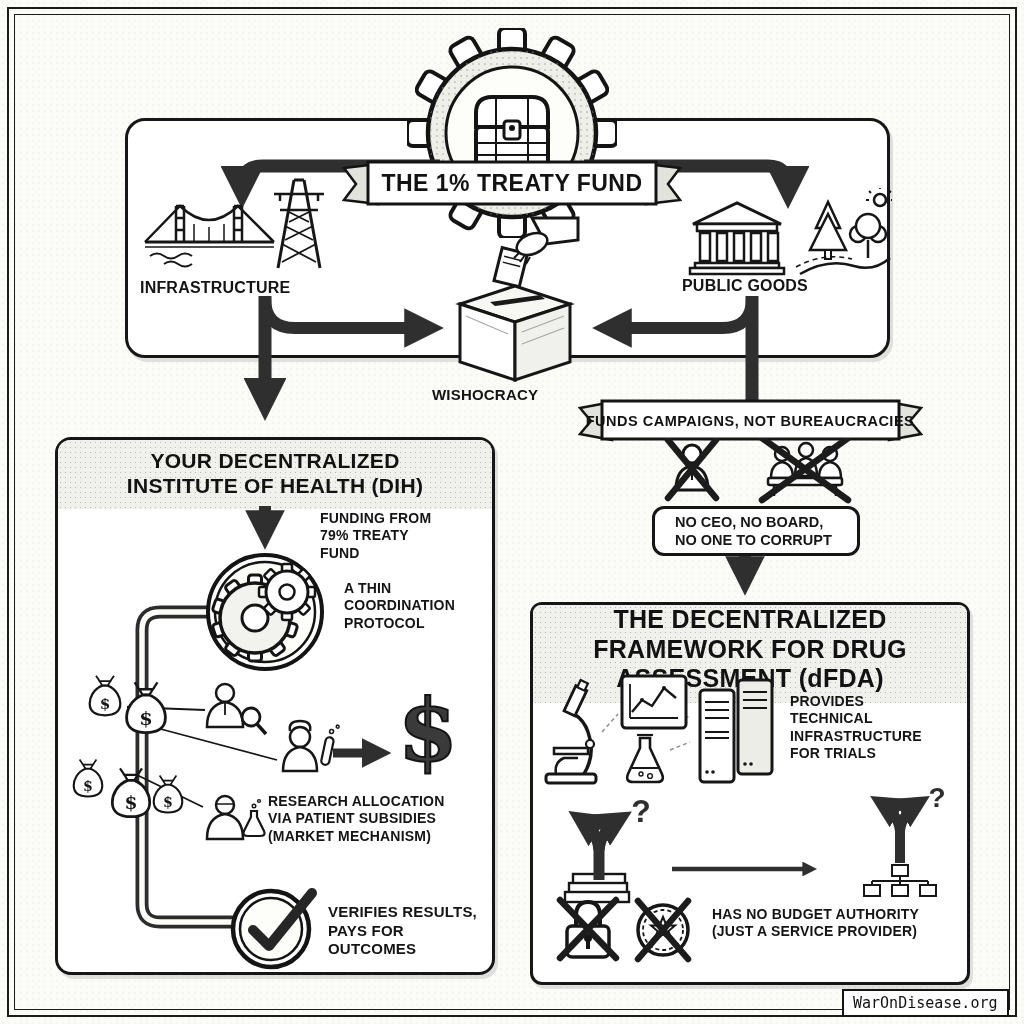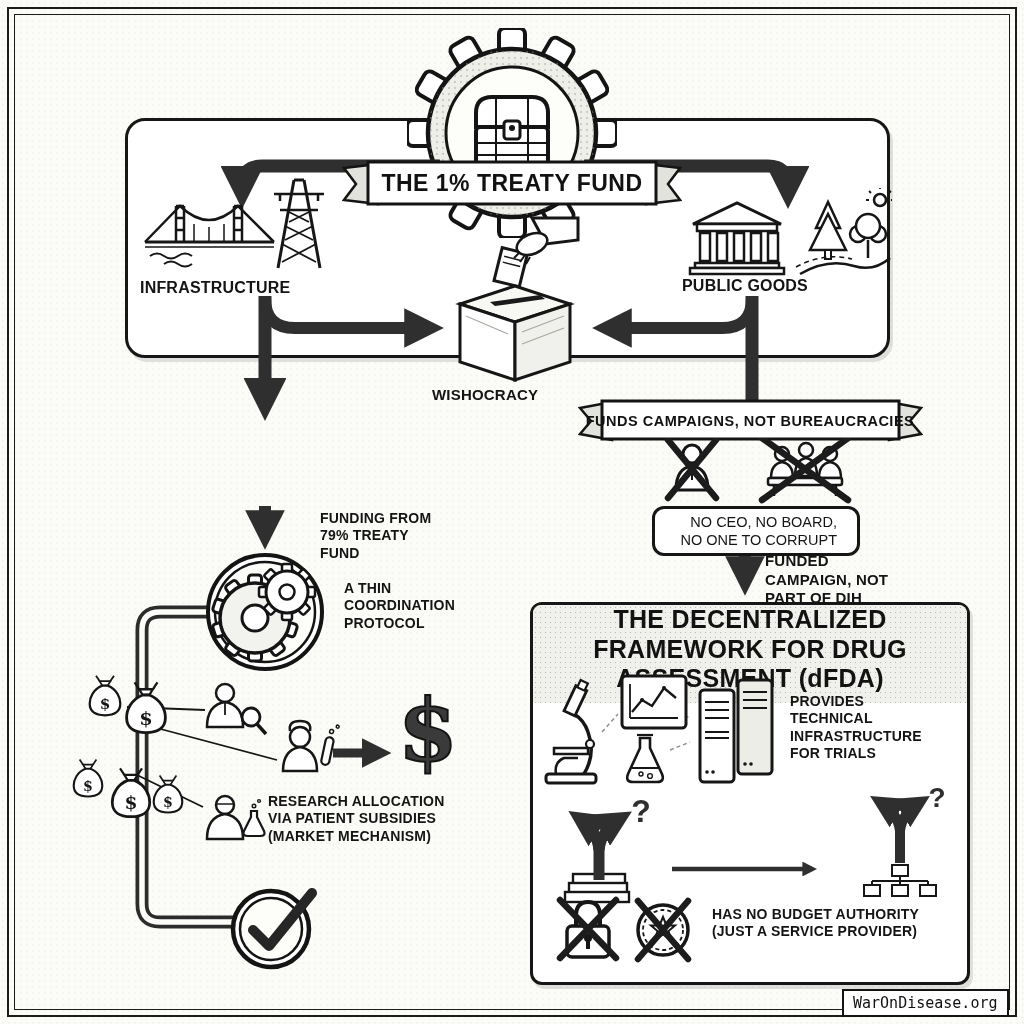--- a/index.html
+++ b/index.html
@@ -15,21 +15,21 @@
     background-color:#f0f0ec;background-image:radial-gradient(#b9b9b4 .9px,transparent .95px);
     background-size:5px 5px;border-radius:12px 12px 0 0}
   .lbl{position:absolute;font-weight:bold;font-size:14px;line-height:1.24;letter-spacing:.2px;z-index:7;color:#141414}
   .lbl.center{text-align:left}
   .icon{position:absolute;z-index:6}
   .overlay{position:absolute;left:0;top:0;z-index:5;pointer-events:none}
   .ribbon{position:absolute;z-index:6}
   .ribbon text{font-family:"Liberation Sans",sans-serif;font-weight:bold;fill:#121212;letter-spacing:.5px}
   .qmark{font-family:"Liberation Sans",sans-serif;font-weight:bold;fill:#2f2f2f}
   .nobox{position:absolute;background:#fff;border:3px solid #161616;border-radius:12px;z-index:6;
-    display:flex;align-items:center;justify-content:center;text-align:right;font-weight:normal}
+    display:flex;align-items:center;justify-content:center;text-align:left;font-weight:bold}
   .dollar-big{position:absolute;z-index:7;font-family:"DejaVu Serif",serif;font-weight:bold;color:#3a3a3a;
     -webkit-text-stroke:2px #141414;font-size:86px;line-height:1}
   .watermark{position:absolute;z-index:9;background:#fff;border:2px solid #141414;
     font-family:"DejaVu Sans Mono",monospace;font-weight:normal;font-size:15px;padding:3px 9px;color:#111}
 </style>
 </head>
 <body>
 
 <div class="canvas">
 
@@ -200,22 +200,24 @@
       <rect x="118" y="40" width="74" height="7" rx="2" fill="#fff" stroke="#161616" stroke-width="2.5"></rect>
       <path d="M124 47 V58 M186 47 V58" stroke="#161616" stroke-width="2.5"></path>
       <path d="M112 0 L198 62 M198 0 L112 62" stroke="#1c1c1c" stroke-width="6.5" stroke-linecap="round"></path>
     </g>
   </svg>
 
   <div class="nobox" style="left:652px;top:506px;width:208px;height:50px;font-size:14.5px;line-height:1.25;padding:4px 20px">
     <span>NO CEO, NO BOARD, NO ONE TO CORRUPT</span>
   </div>
 
-  <div class="lbl" style="left:765px;top:552px;width:150px;font-size:15px">FUNDED CAMPAIGN, NOT PART OF DIH</div>
-
+
+  <div class="box" style="left:55px;top:437px;width:440px;height:538px">
+    <div class="box-title" style="font-size:21px;padding:9px 52px 10px">YOUR DECENTRALIZED INSTITUTE OF HEALTH (DIH)</div>
+  </div>
 
   <div class="lbl" style="left:320px;top:510px;width:122px">FUNDING FROM 79% TREATY FUND</div>
 
   <svg class="icon" style="left:205px;top:552px" width="120" height="120" viewBox="0 0 120 120">
     <circle cx="60" cy="60" r="57" fill="#fff" stroke="#141414" stroke-width="4"></circle>
     <circle cx="60" cy="60" r="50" fill="#fdfdfa" stroke="#141414" stroke-width="2.5"></circle>
     <g transform="translate(50,66)">
       <g fill="#fff" stroke="#141414" stroke-width="3">
         <rect x="-6.5" y="-43" width="13" height="13" rx="3"></rect>
         <rect x="-6.5" y="-43" width="13" height="13" rx="3" transform="rotate(36)"></rect>
@@ -291,20 +293,21 @@
   <div class="dollar-big" style="left:398px;top:688px">$</div>
 
   <div class="lbl" style="left:268px;top:793px;width:185px">RESEARCH ALLOCATION VIA PATIENT SUBSIDIES (MARKET MECHANISM)</div>
 
   <svg class="icon" style="left:228px;top:880px" width="92" height="92" viewBox="0 0 92 92">
     <circle cx="43" cy="49" r="38" fill="#fff" stroke="#141414" stroke-width="4.5"></circle>
     <circle cx="43" cy="49" r="31" fill="#fdfdfa" stroke="#141414" stroke-width="2.5"></circle>
     <path d="M25 50 L41 66 L84 13" fill="none" stroke="#262626" stroke-width="10" stroke-linecap="round" stroke-linejoin="round"></path>
   </svg>
 
+  <div class="lbl" style="left:328px;top:903px;width:160px;font-size:15px">VERIFIES RESULTS, PAYS FOR OUTCOMES</div>
 
   <div class="box" style="left:530px;top:602px;width:440px;height:383px;border-radius:12px">
     <div class="box-title" style="font-size:25px;padding:0 52px 9px;border-radius:8px 8px 0 0">THE DECENTRALIZED FRAMEWORK FOR DRUG ASSESSMENT (dFDA)</div>
   </div>
 
   <svg class="icon" style="left:540px;top:672px" width="245" height="125" viewBox="0 0 245 125">
     <path d="M62 60 L78 42 M132 38 L150 46 M130 78 L150 70" stroke="#8e8e88" stroke-width="1.4" stroke-dasharray="4 3" fill="none"></path>
     <g stroke="#161616">
       <rect x="6" y="102" width="50" height="9" rx="3" fill="#fff" stroke-width="3"></rect>
       <path d="M16 102 Q14 90 24 86 L38 86" fill="none" stroke-width="2.5"></path>

